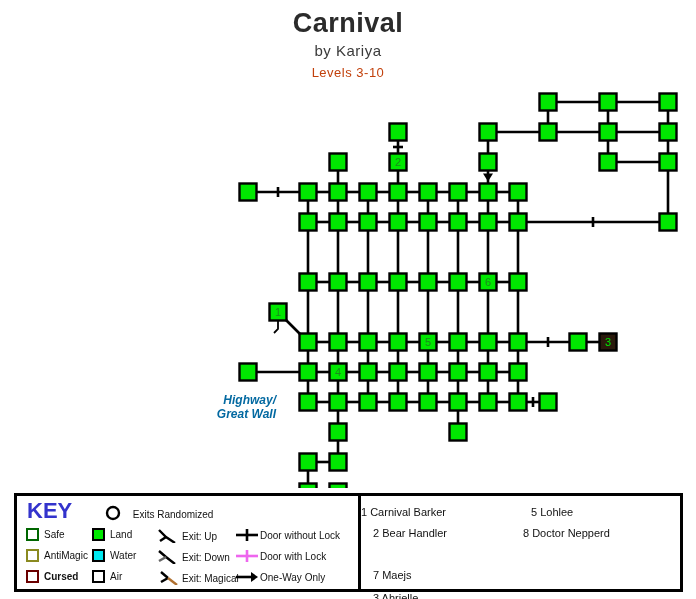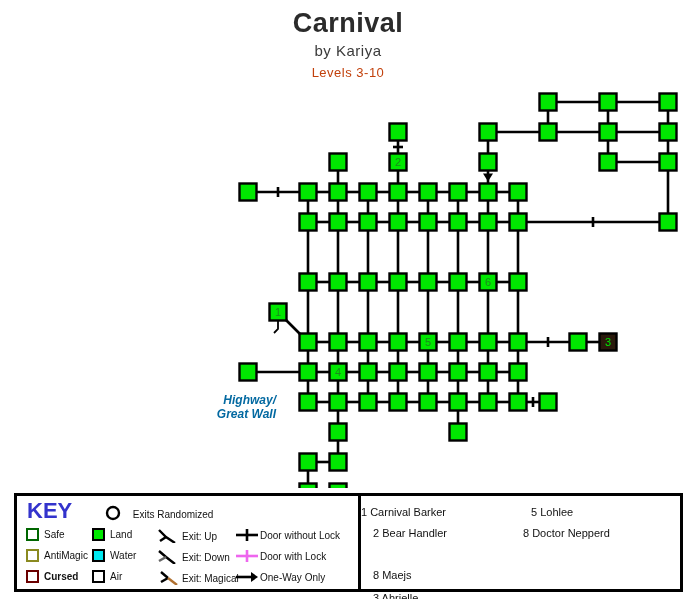--- a/index.html
+++ b/index.html
@@ -339,16 +339,16 @@
           <path d="M16 2 L23 7 L16 12 Z" fill="#000"></path>
         </svg>
     </span><span class="key-txt">One-Way Only</span>
   </div>
 </div>
 
 <div class="legend-box" id="names-box">
   <div class="name-row" style="left:0;top:10px;">1 Carnival Barker</div>
   <div class="name-row" style="left:12px;top:31px;">2 Bear Handler</div>
   <div class="name-row" style="left:12px;top:52px;margin-top:44px;">3 Ahrielle</div>
-  <div class="name-row" style="left:12px;top:73px;">8 Maejs</div>
+  <div class="name-row" style="left:12px;top:73px;">7 Maejs</div>
   <div class="name-row" style="left:162px;top:10px;margin-left:8px;">5 Lohlee</div>
   <div class="name-row" style="left:162px;top:31px;">8 Doctor Nepperd</div>
 </div>
 
 </body></html>

